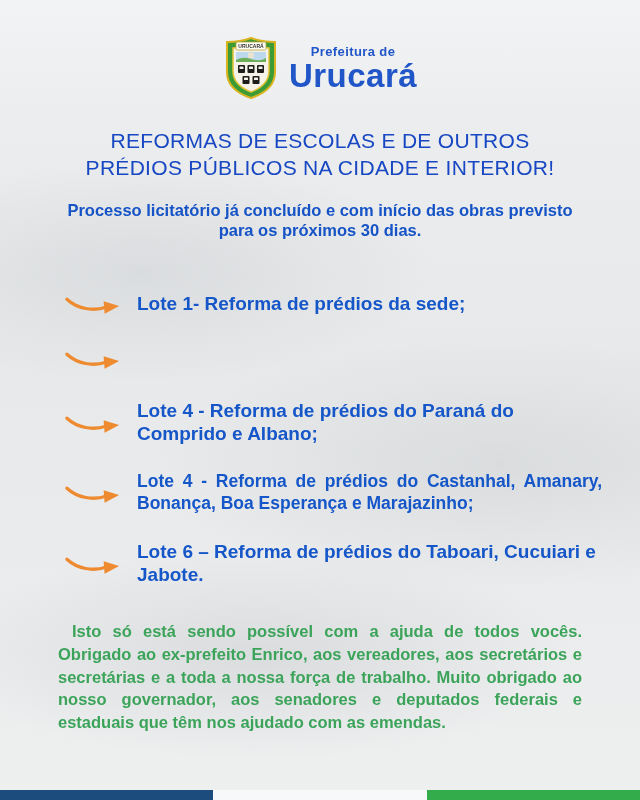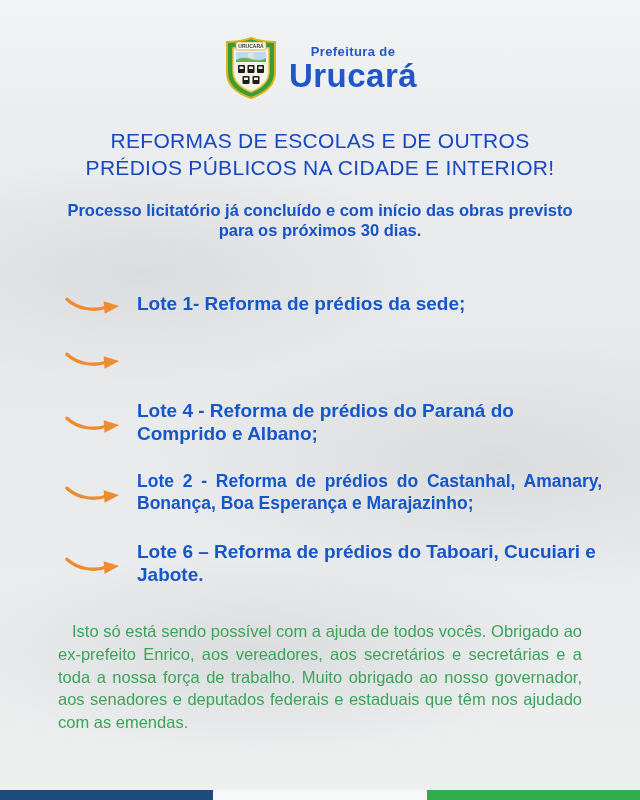--- a/index.html
+++ b/index.html
@@ -63,21 +63,21 @@
     text-align: justify;
     text-align-last: left;
     width: 100%;
   }
 
   
   .closing {
     margin: 34px auto 0;
     width: 524px;
     color: #3ca45a;
-    font-size: 16.5px; font-weight: normal;
+    font-size: 16.5px; font-weight: bold;
     line-height: 1.37;
     text-align: justify;
     text-align-last: left;
     text-indent: 14px;
   }
 
   
   .footer-bar {
     position: absolute; left: 0; bottom: 0;
     width: 100%; height: 10px;
@@ -158,21 +158,21 @@
         <polygon points="41,9 57,14 42,22" fill="#ee8a2f"></polygon>
       </svg>
       <span class="lot-text">Lote 4 - Reforma de prédios do Paraná do Comprido e Albano;</span>
     </li>
 
     <li class="lot justified">
       <svg class="arrow" viewBox="0 0 60 26">
         <path d="M3 7 C14 17 30 20 44 15" fill="none" stroke="#ee8a2f" stroke-width="3.4" stroke-linecap="round"></path>
         <polygon points="41,9 57,14 42,22" fill="#ee8a2f"></polygon>
       </svg>
-      <span class="lot-text">Lote 2 - Reforma de prédios do Castanhal, Amanary, Bonança, Boa Esperança e Marajazinho;</span>
+      <span class="lot-text">Lote 4 - Reforma de prédios do Castanhal, Amanary, Bonança, Boa Esperança e Marajazinho;</span>
     </li>
 
     <li class="lot">
       <svg class="arrow" viewBox="0 0 60 26">
         <path d="M3 7 C14 17 30 20 44 15" fill="none" stroke="#ee8a2f" stroke-width="3.4" stroke-linecap="round"></path>
         <polygon points="41,9 57,14 42,22" fill="#ee8a2f"></polygon>
       </svg>
       <span class="lot-text">Lote 6 – Reforma de prédios do Taboari, Cucuiari e Jabote.</span>
     </li>
 

